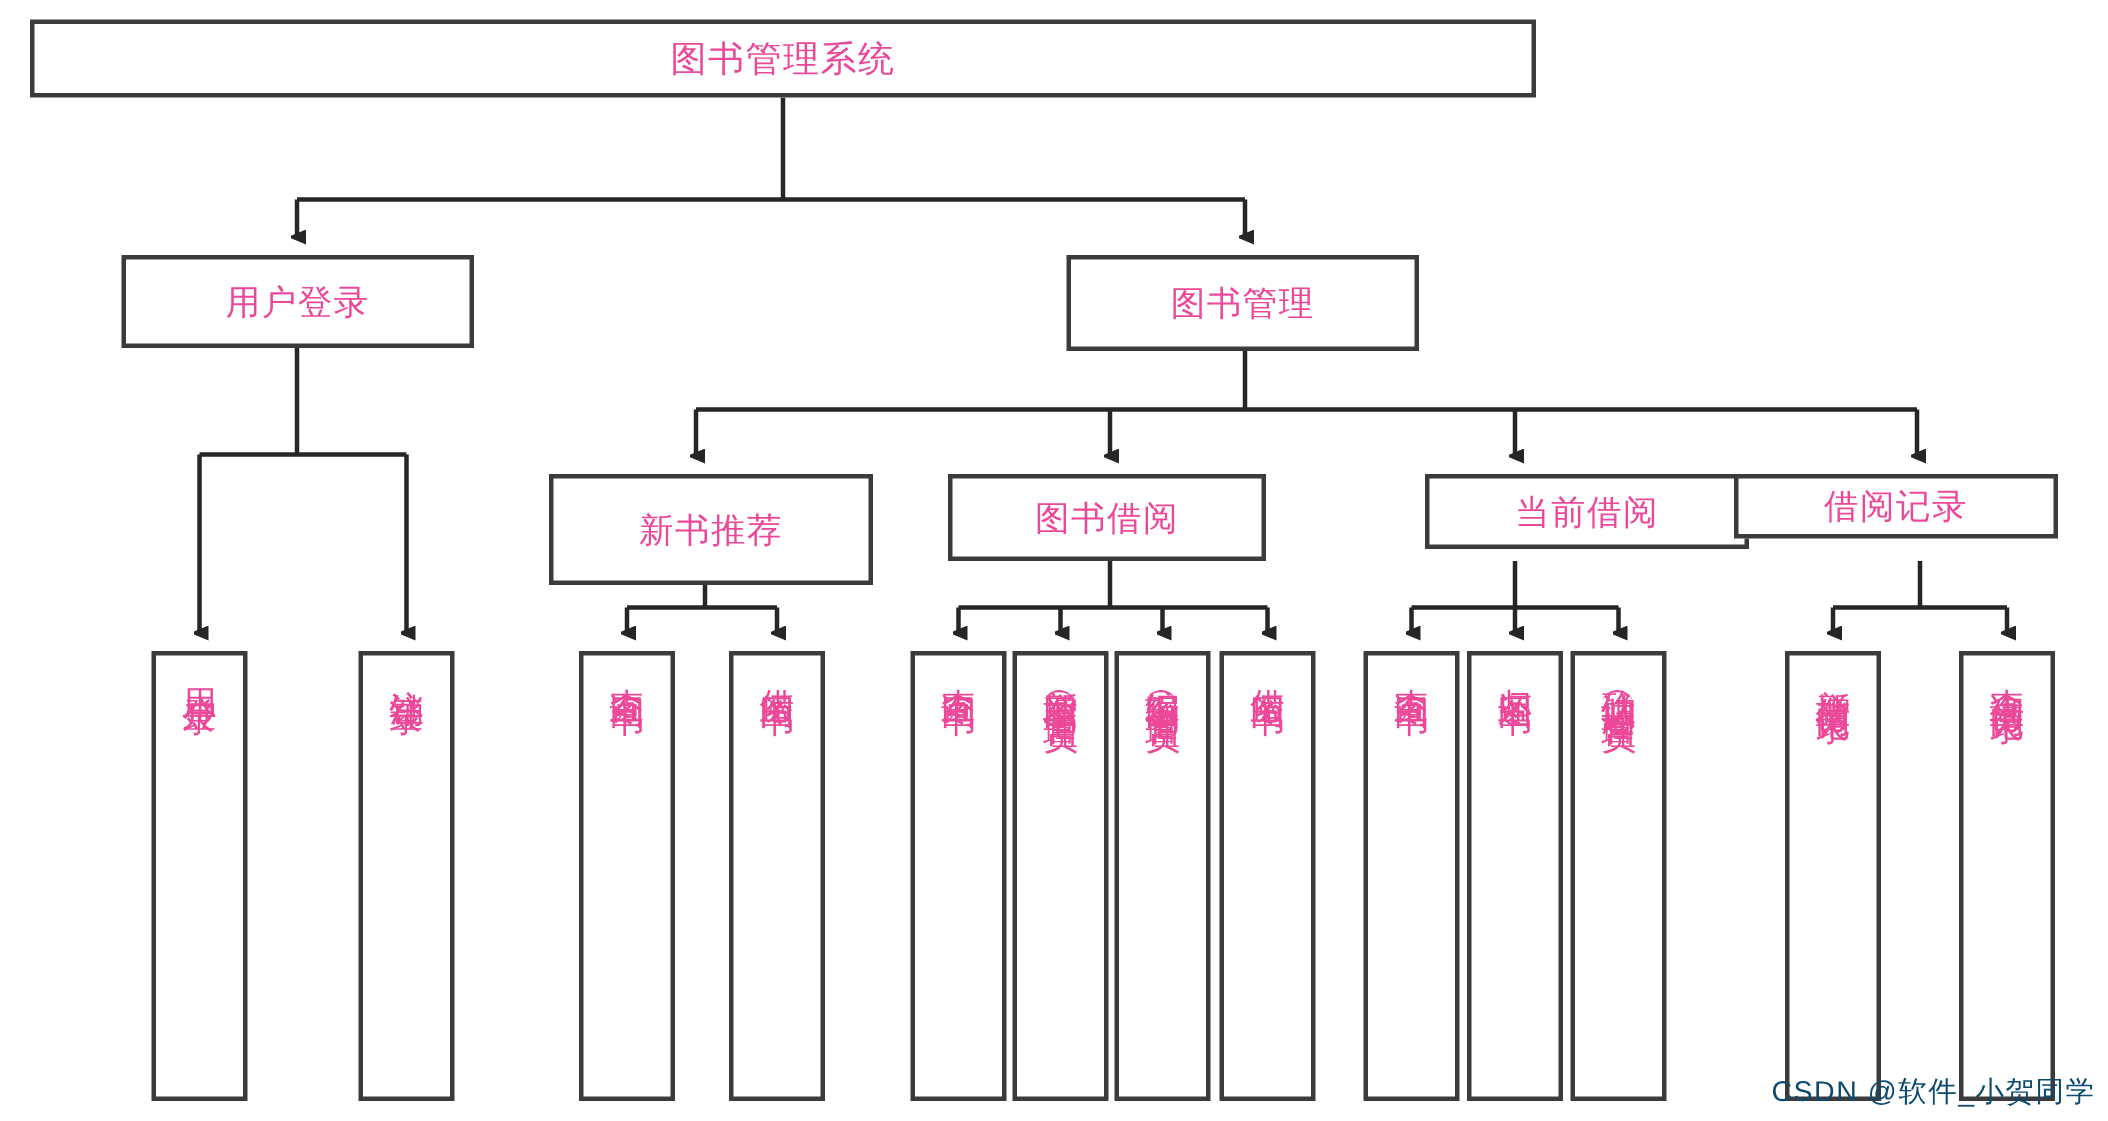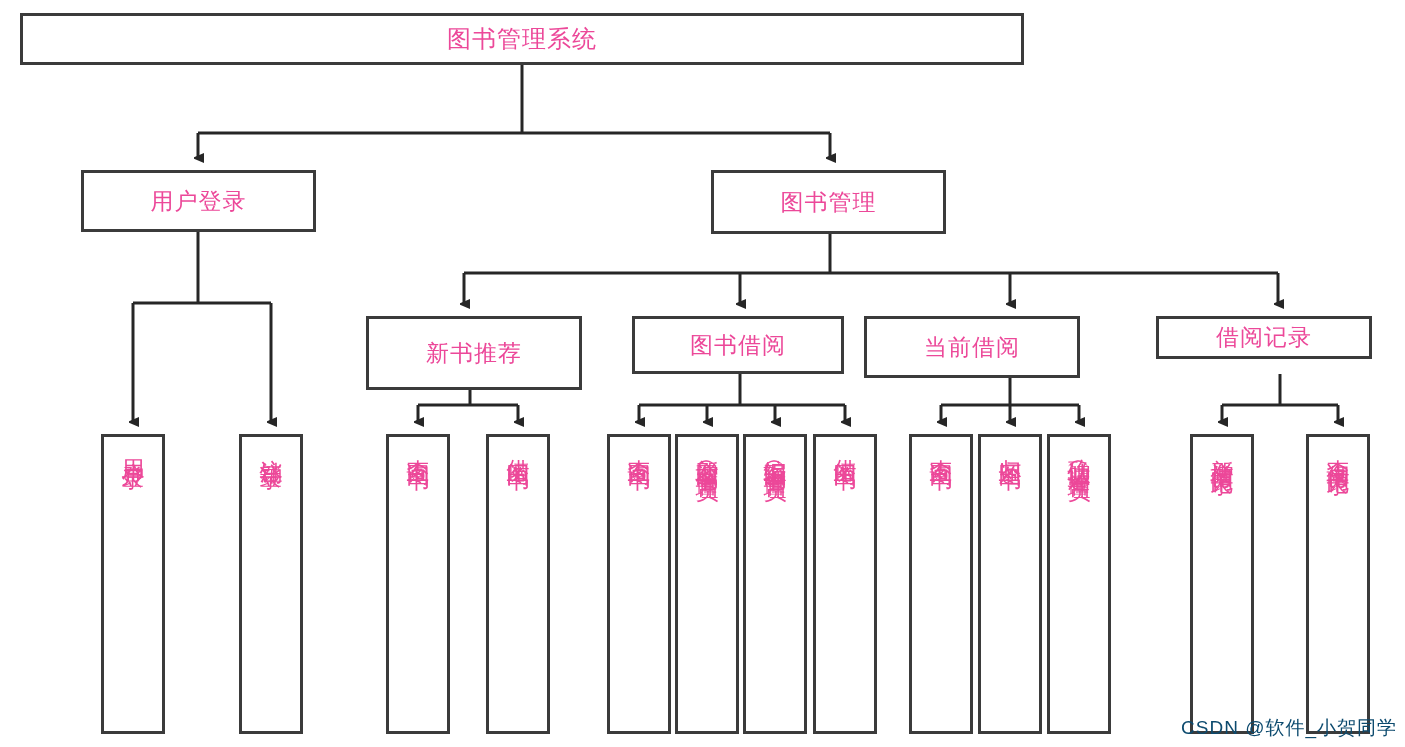--- a/index.html
+++ b/index.html
@@ -140,21 +140,21 @@
   <div class="node level-1" style="left:711px; top:170px; width:235px; height:64px;">
     <span class="hlabel">图书管理</span>
   </div>
 
   <div class="node level-2" style="left:366px; top:316px; width:216px; height:74px;text-align:center;">
     <span class="hlabel">新书推荐</span>
   </div>
   <div class="node level-2" style="left:632px; top:316px; width:212px; height:58px;">
     <span class="hlabel">图书借阅</span>
   </div>
-  <div class="node level-2" style="left:864px; top:316px; width:216px; height:62px;">
+  <div class="node level-2" style="left:950px; top:316px; width:216px; height:50px;">
     <span class="hlabel">当前借阅</span>
   </div>
   <div class="node level-2" style="left:1156px; top:316px; width:216px; height:43px;">
     <span class="hlabel">借阅记录</span>
   </div>
 
   <div class="node leaf" style="left:101px; top:434px; width:64px; height:300px;">
     <span class="vlabel">用户登录</span>
   </div>
   <div class="node leaf" style="left:239px; top:434px; width:64px; height:300px;">

